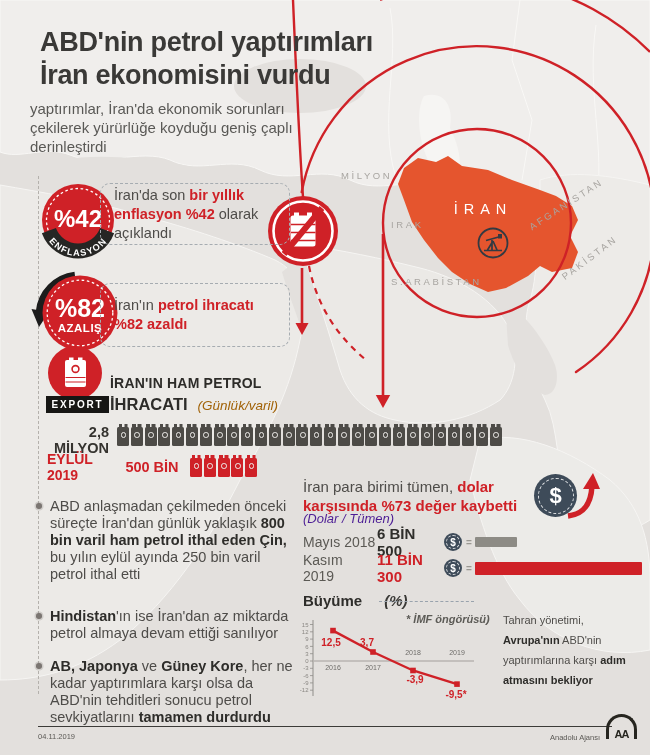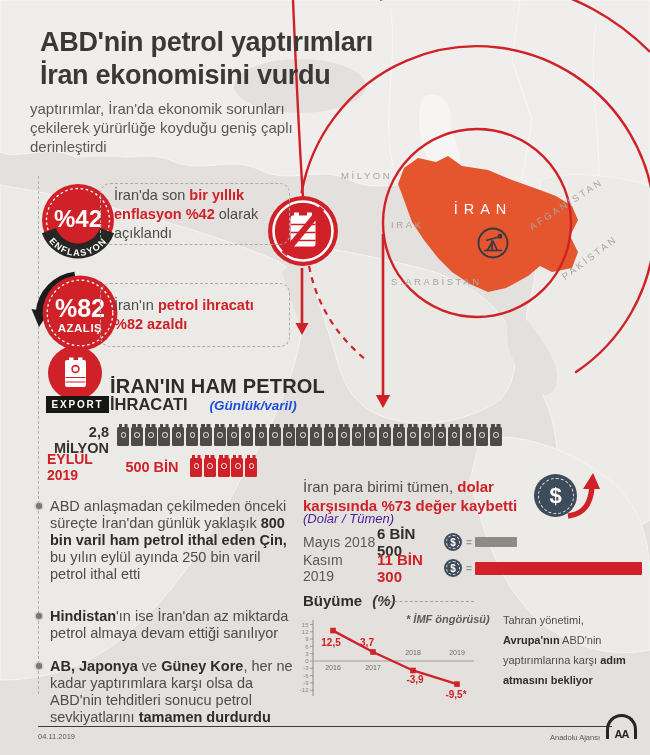--- a/index.html
+++ b/index.html
@@ -22,23 +22,23 @@
   .s-b{color:#2e2d2a;font-weight:bold}
   .s-r{color:#cf2127;font-weight:bold}
 
   .maplabel{color:#a8a5a1;font-size:9.5px;letter-spacing:2.6px;white-space:nowrap}
   #lbl-afganistan,#lbl-pakistan{transform-origin:left center}
   #lbl-afganistan{transform:rotate(-33deg)}
   #lbl-pakistan{transform:rotate(-37deg)}
 
   #export-tag{left:46px;top:396px;width:63px;height:17px;background:#161614;color:#fff;
     font-size:10px;font-weight:bold;letter-spacing:1.8px;display:flex;align-items:center;justify-content:center}
-  #export-title1{left:110px;top:375px;font-size:20px;font-weight:bold;color:#2d2c29;letter-spacing:.2px}
-  #export-title2{left:110px;top:395px;font-size:16.5px;font-weight:bold;color:#2d2c29;display:flex;gap:22px;align-items:baseline}
-  #export-title2 .unit{font-size:13.5px;font-weight:bold;font-style:italic;color:#1d4ed8;letter-spacing:0}
+  #export-title1{left:110px;top:375px;font-size:14px;font-weight:bold;color:#2d2c29;letter-spacing:.2px}
+  #export-title2{left:110px;top:395px;font-size:16.5px;font-weight:bold;color:#2d2c29;display:flex;gap:10px;align-items:baseline}
+  #export-title2 .unit{font-size:13.5px;font-weight:normal;font-style:italic;color:#a16207;letter-spacing:0}
 
   #export-rows{left:47px;top:424px;width:585px}
   .exp-row{display:flex;align-items:center;height:24px;margin-bottom:7px}
   .exp-label{width:73px;font-size:14px;font-weight:bold}
   .exp-value{width:60px;margin-left:2px;margin-right:8px;font-size:14.5px;font-weight:bold;text-align:right}
   .exp-barrels{display:flex;gap:1.8px;align-items:center}
   .barrel{width:12px;height:19px;background:currentColor;border-radius:1.5px;position:relative;flex:none}
   .barrel::before{content:"";position:absolute;top:-2.5px;left:1.5px;width:3.5px;height:2.5px;background:currentColor;box-shadow:5.5px 0 0 currentColor}
   .barrel::after{content:"";position:absolute;top:5.5px;left:3.6px;width:3.6px;height:3.6px;border:1.2px solid #efedeb;border-radius:50%}
 
@@ -54,21 +54,21 @@
   .cur-eq{font-size:10px;font-weight:bold;color:#9a9892;margin:0 3px 0 4px}
   .cur-bar{border-radius:1px}
   #big-coin{left:534px;top:474px;width:43px;height:43px;border-radius:50%;background:#3e4b59;color:#fff;display:flex;align-items:center;justify-content:center;font-size:22px;font-weight:bold}
   #big-coin::after{content:"";position:absolute;inset:3.5px;border:1.3px dashed rgba(255,255,255,.85);border-radius:50%}
 
   #bullets{left:36px;top:498px;width:264px;list-style:none;margin:0;padding:0}
   #bullets li{position:relative;padding-left:14px;font-size:14.5px;line-height:17px;margin-bottom:25px}
   #bullets li::before{content:"";position:absolute;left:0;top:5px;width:5.5px;height:5.5px;border-radius:50%;background:#7b7672;box-shadow:0 0 0 1.5px rgba(123,118,114,.25)}
   #bullets li:nth-child(2){margin-bottom:16px}
 
-  #growth-title{left:303px;top:592px;font-size:15px;font-weight:bold;color:#2e2d2a;display:flex;gap:10px;align-items:flex-start}
+  #growth-title{left:303px;top:592px;font-size:15px;font-weight:bold;color:#2e2d2a;display:flex;gap:22px;align-items:flex-start}
   #growth-title .pct{font-style:italic;font-weight:bold;color:#3a3936}
   #growth-dash{left:379px;top:601px;width:95px;height:0;border-top:1.6px dashed #99a3ad}
   #growth-note{left:406px;top:613px;font-size:11px;font-style:italic;color:#45443f;font-weight:bold;opacity:.85}
   #growth-svg{left:294px;top:608px}
 
   #right-note{left:503px;top:610px;width:124px;font-size:11px;line-height:20px}
 
   #footer-line{left:38px;top:726px;width:574px;height:0;border-top:1.6px solid #3c3b38}
   #footer-date{left:38px;top:732px;font-size:7.5px;color:#5a5854}
   #footer-agency{left:520px;top:733px;width:80px;text-align:right;font-size:7.5px;color:#5a5854}

